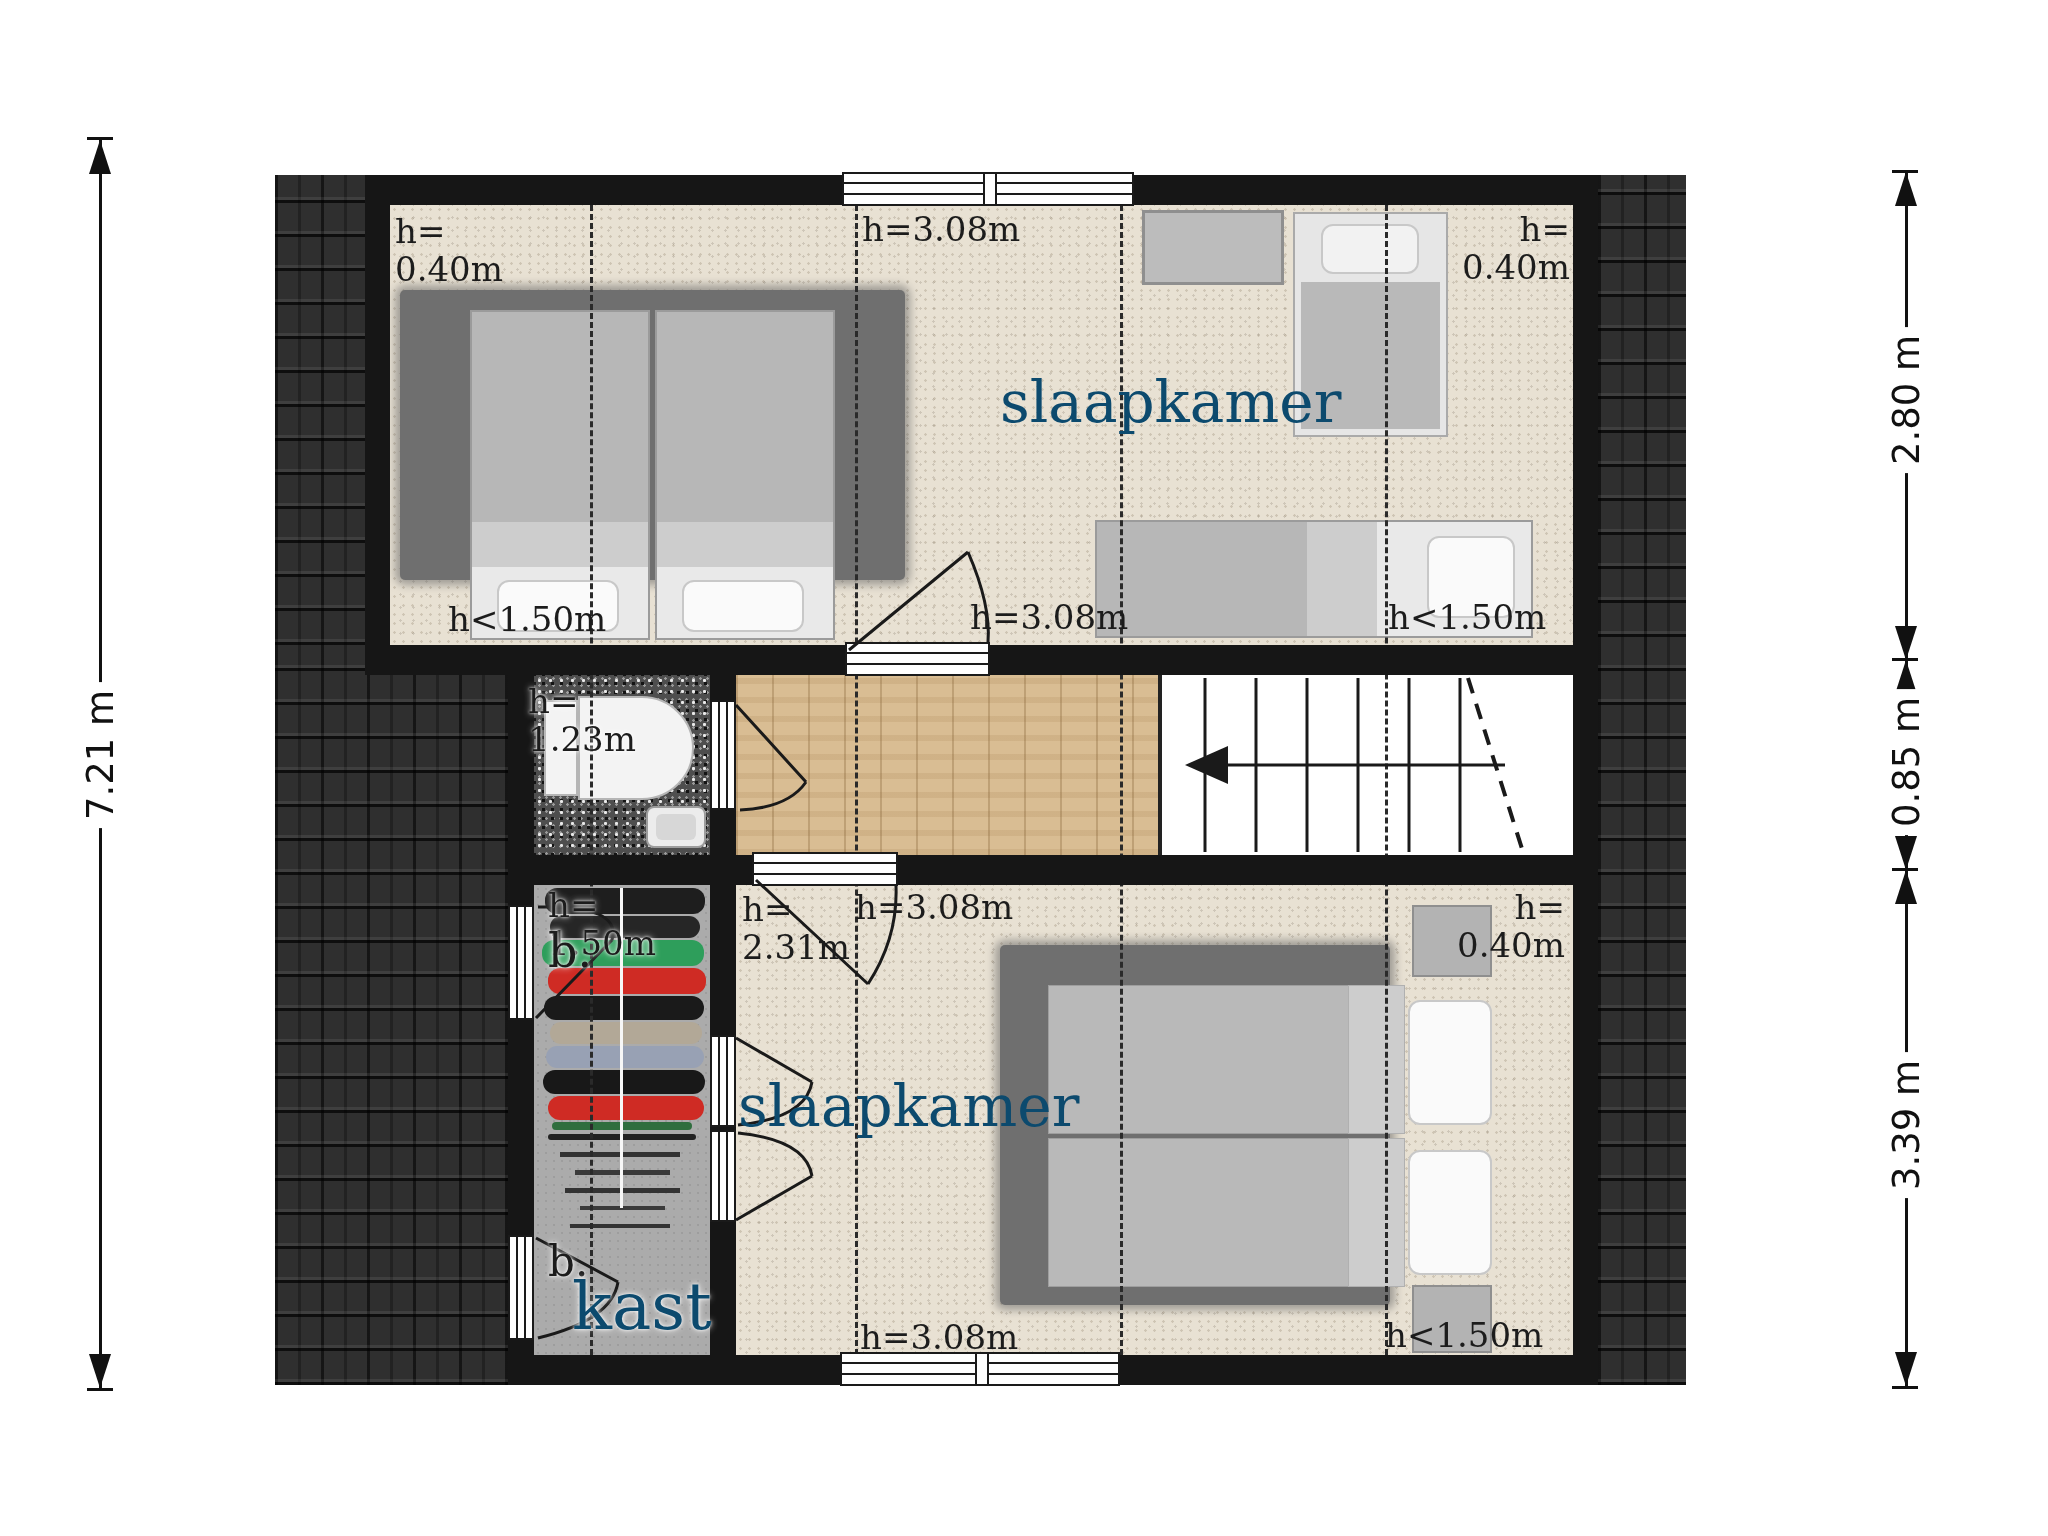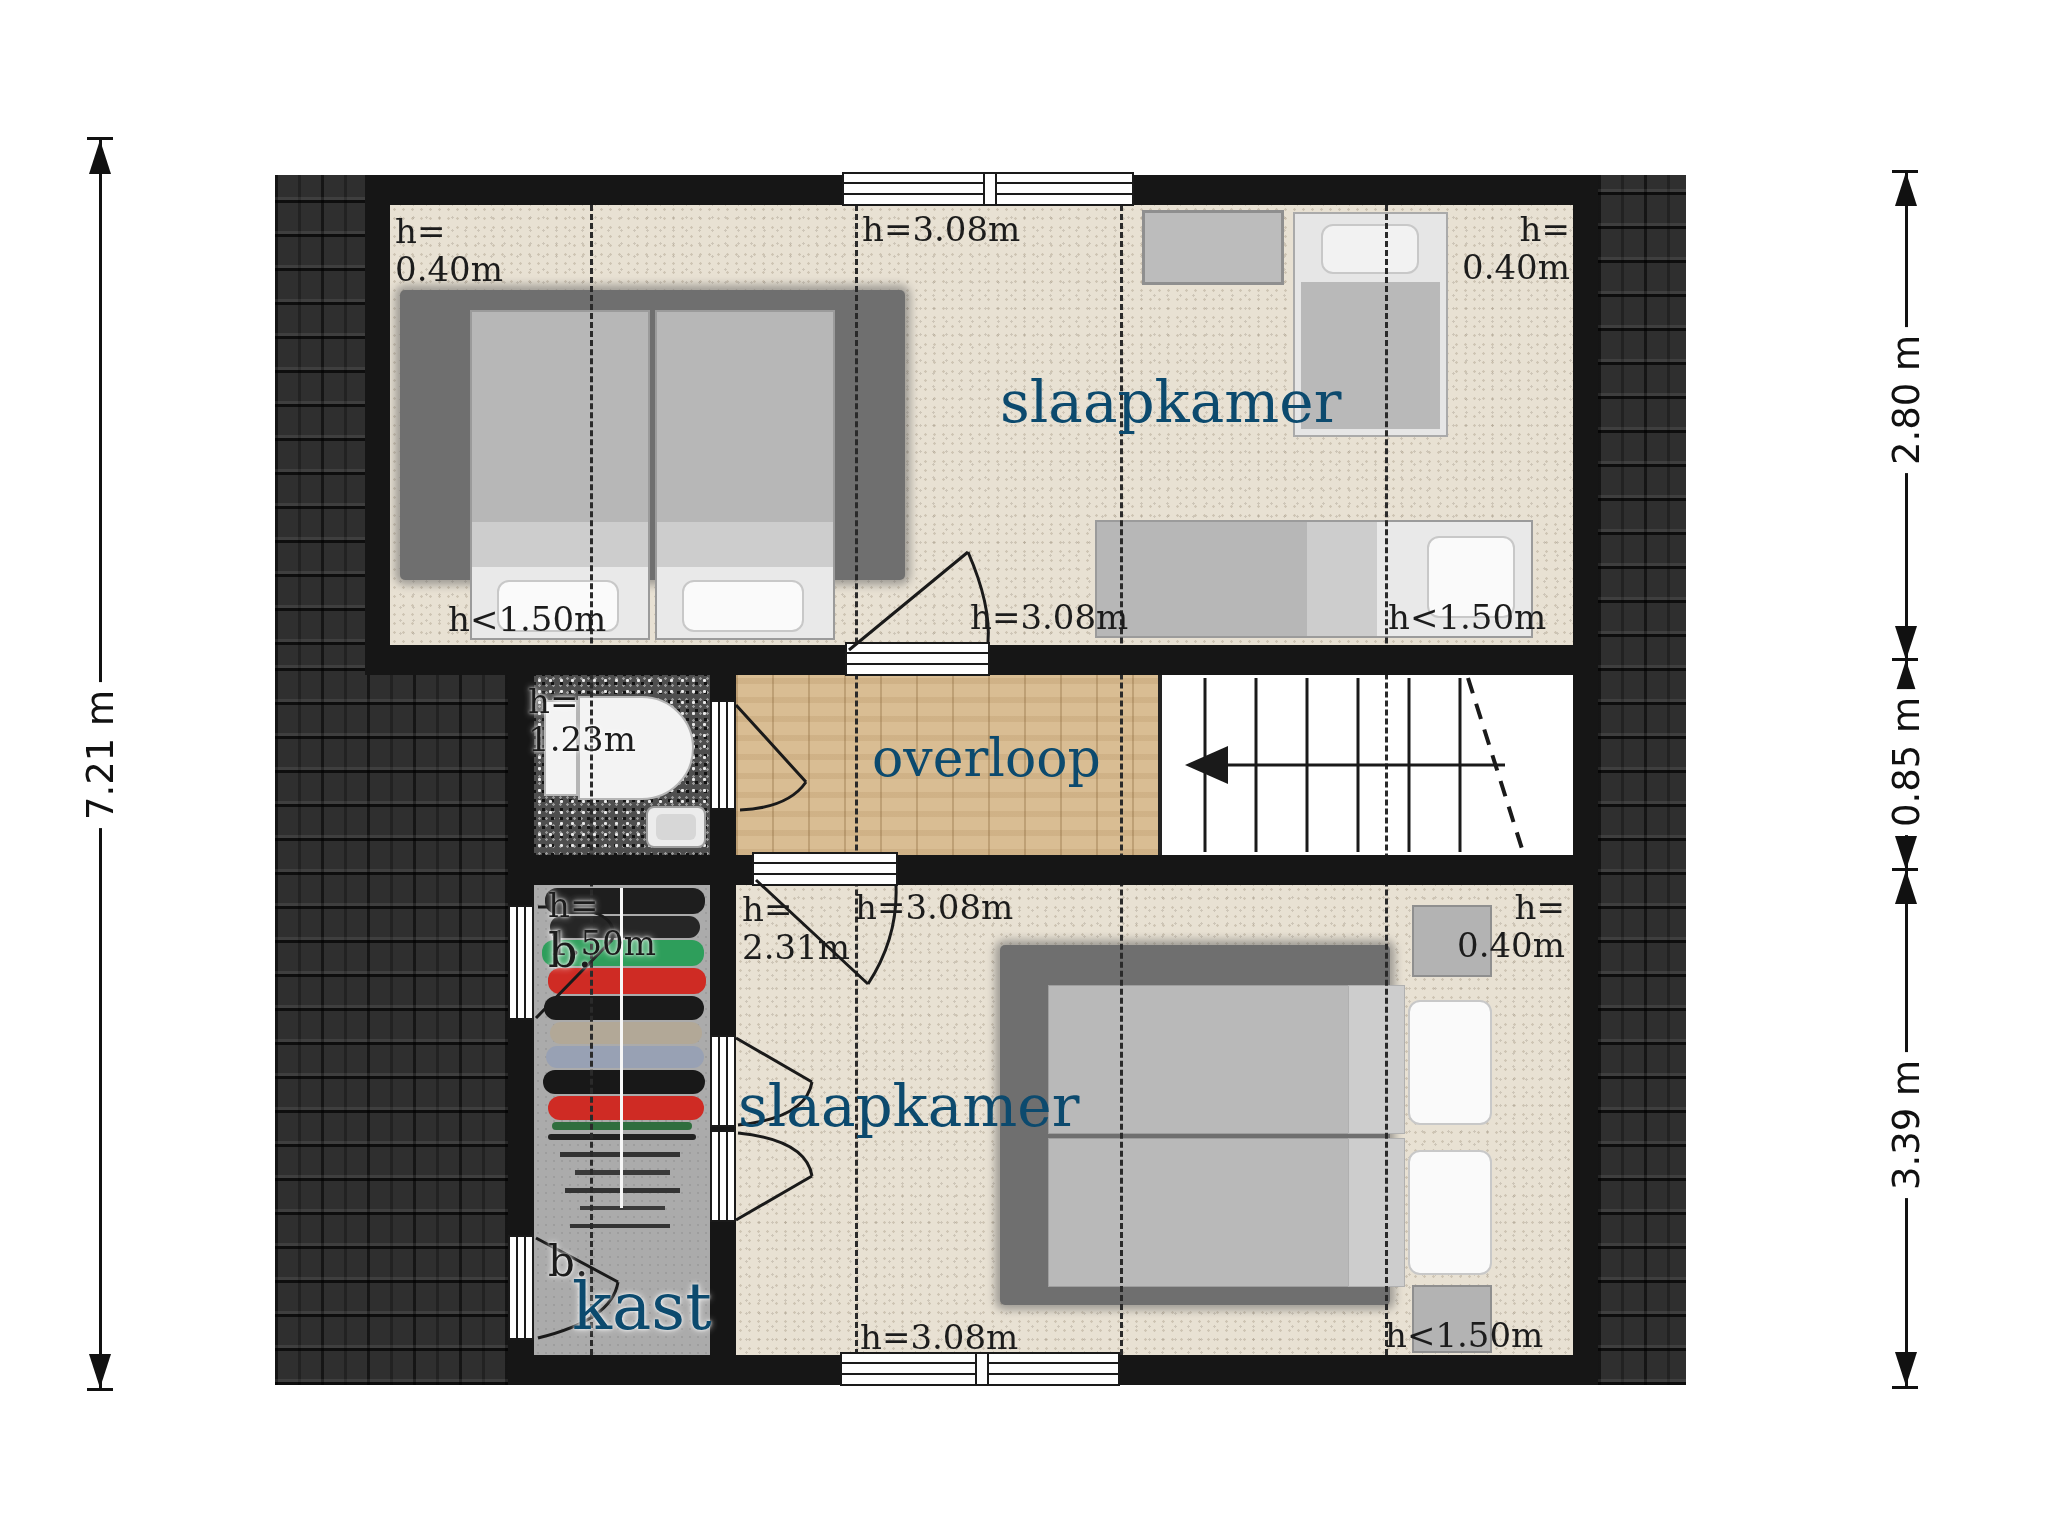--- a/index.html
+++ b/index.html
@@ -193,21 +193,20 @@
 0.40m</div>
   <div class="hlabel" style="left:862px;top:210px;">h=3.08m</div>
   <div class="hlabel" style="left:1440px;top:210px;width:130px;text-align:right;">h=
 0.40m</div>
   <div class="room-label" style="left:1000px;top:368px;font-size:58px;">slaapkamer</div>
   <div class="hlabel" style="left:448px;top:600px;">h&lt;1.50m</div>
   <div class="hlabel" style="left:970px;top:598px;">h=3.08m</div>
   <div class="hlabel" style="left:1388px;top:598px;">h&lt;1.50m</div>
   <div class="hlabel glow" style="left:528px;top:682px;">h=
 1.23m</div>
-  <div class="room-label" style="left:872px;top:728px;font-size:52px;">overloop</div>
   <div class="hlabel glow" style="left:548px;top:886px;">h=
 1.50m</div>
   <div class="hlabel glow" style="left:548px;top:926px;font-size:46px;">b.</div>
   <div class="hlabel glow" style="left:548px;top:1238px;font-size:42px;">b.</div>
   <div class="room-label glow" style="left:572px;top:1268px;font-size:66px;">kast</div>
   <div class="hlabel" style="left:742px;top:890px;">h=
 2.31m</div>
   <div class="hlabel" style="left:855px;top:888px;">h=3.08m</div>
   <div class="room-label" style="left:738px;top:1072px;font-size:58px;">slaapkamer</div>
   <div class="hlabel" style="left:1435px;top:888px;width:130px;text-align:right;">h=

